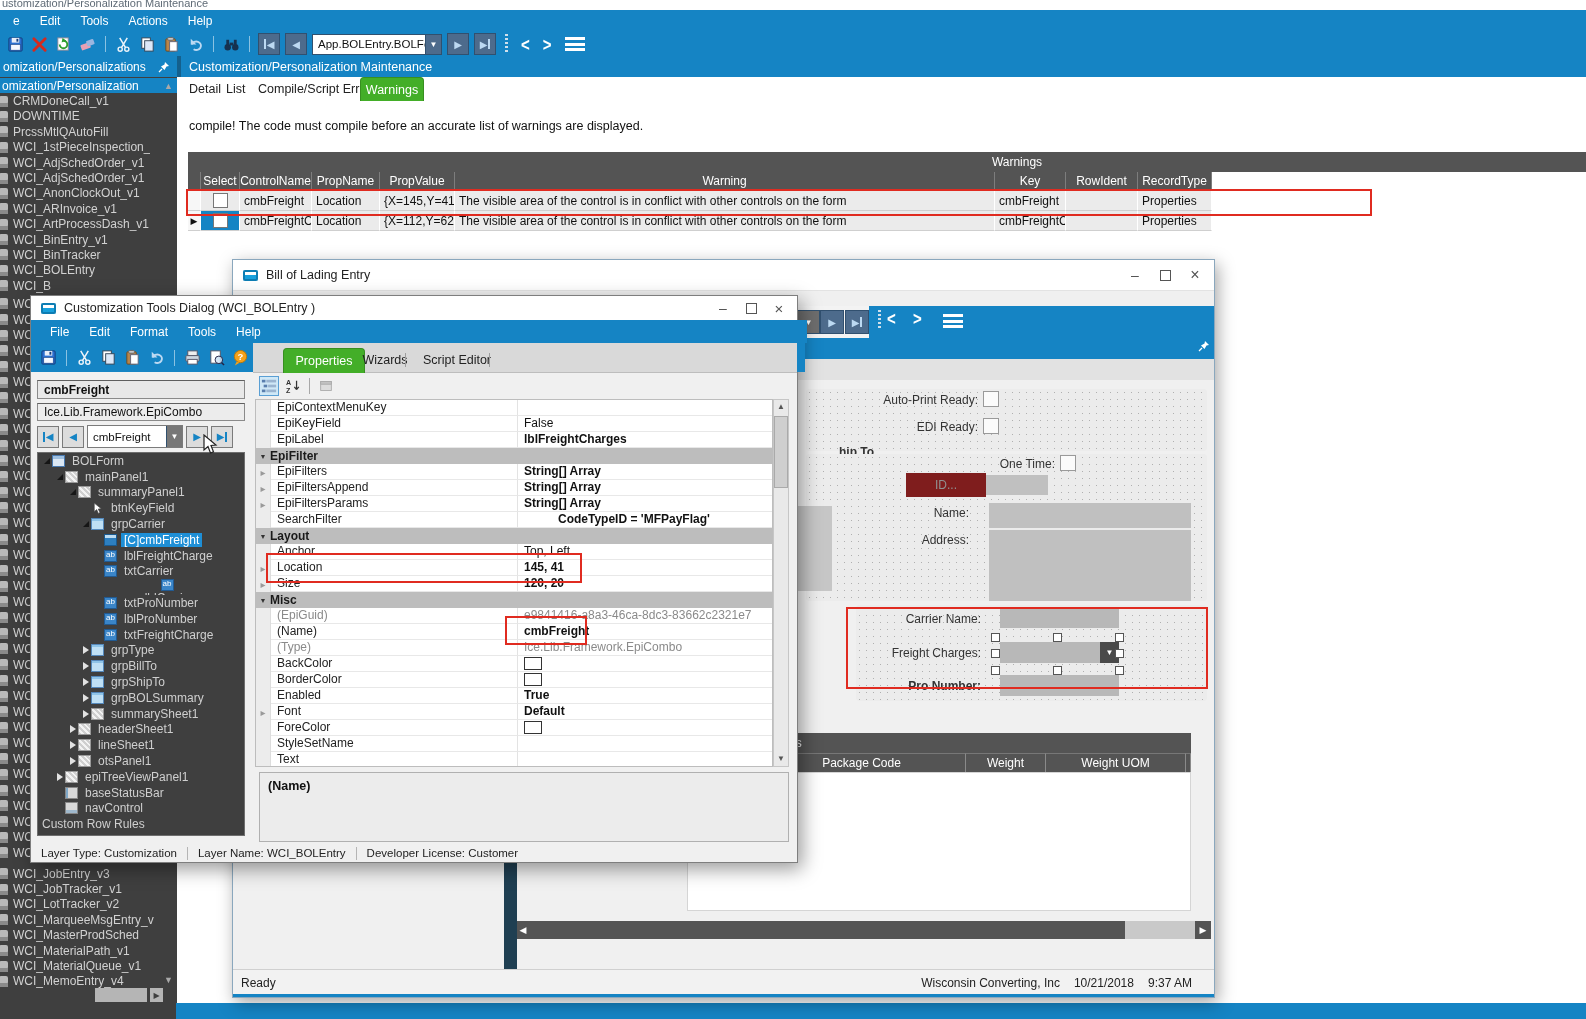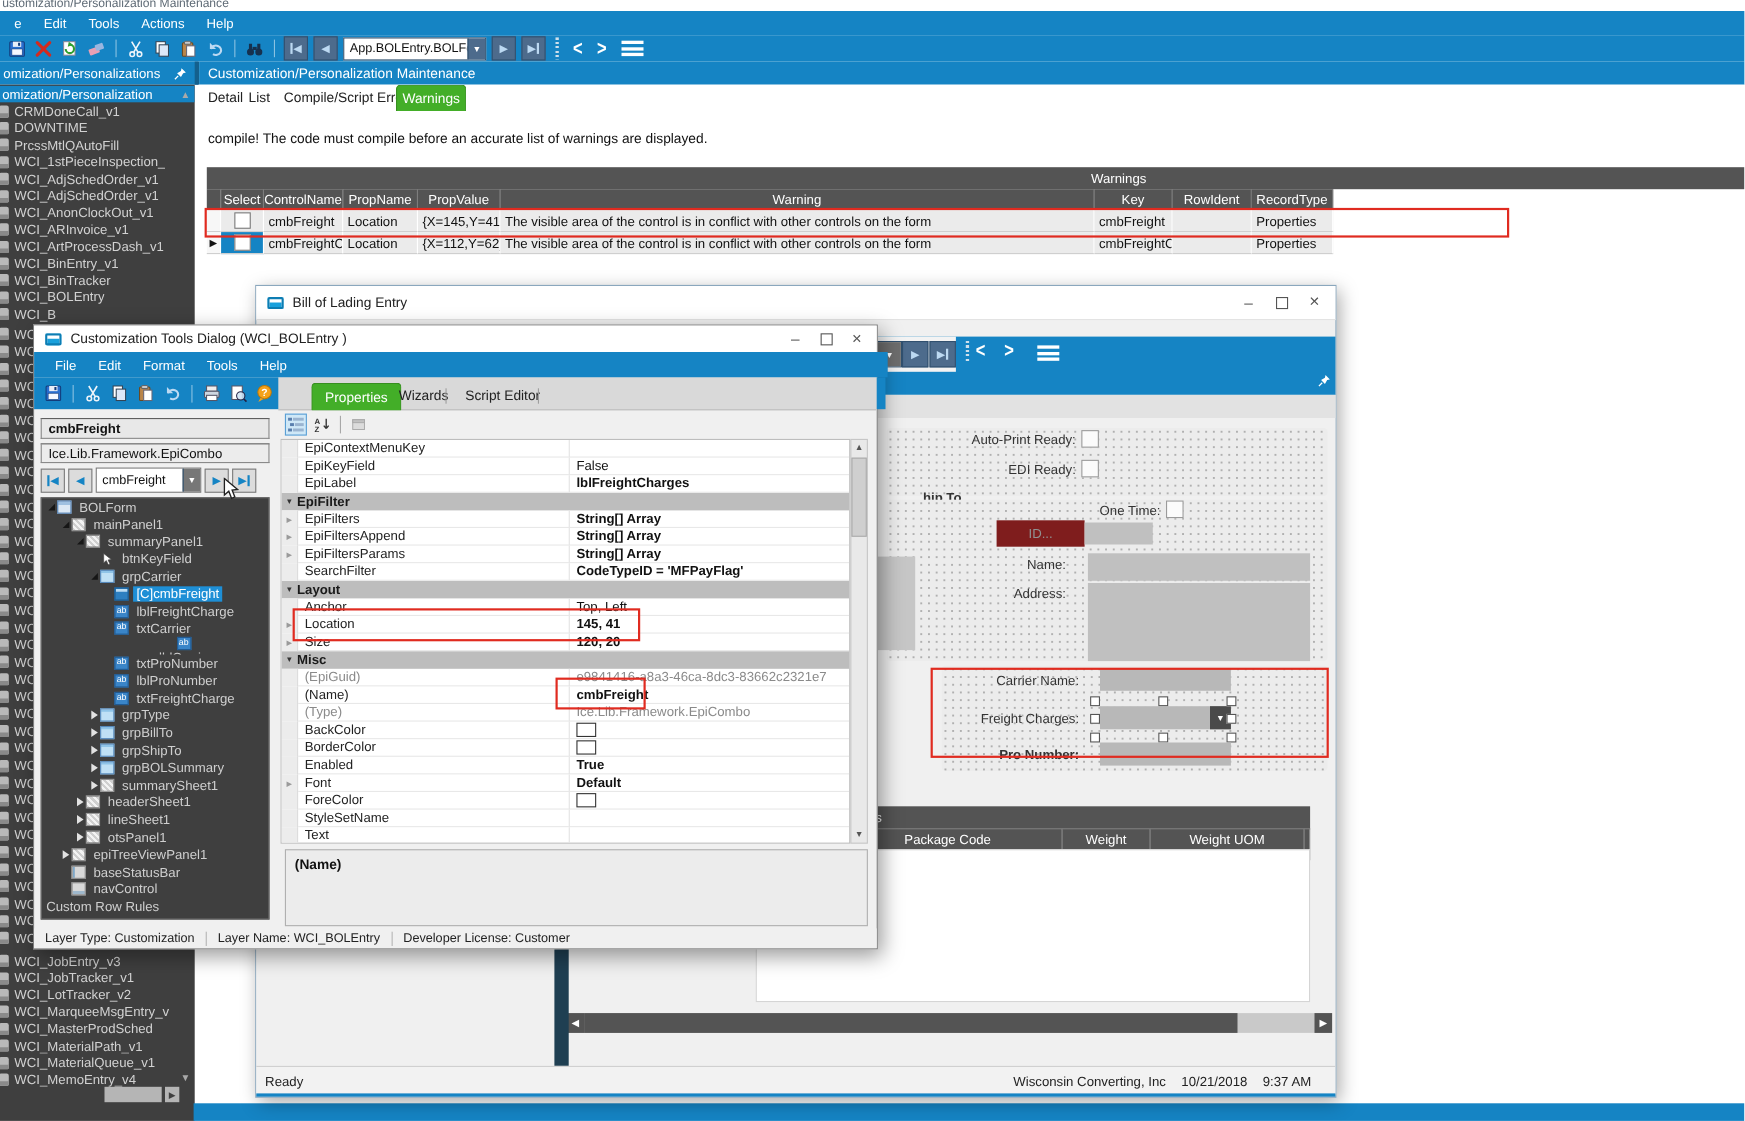--- a/index.html
+++ b/index.html
@@ -1015,21 +1015,21 @@
           <div class="strip" style="font-size: 10px; color: rgb(154, 154, 154);">▸</div>
           <div class="pname">EpiFiltersParams</div>
           <div class="pval b">
             <div style="display: inline;">String[] Array</div>
           </div>
         </div>
         <div class="prow">
           <div class="strip"></div>
           <div class="pname">SearchFilter</div>
           <div class="pval b">
-            <div style="display: inline;">CodeTypeID = 'MFPayFlag'</div>
+            <div style="display: inline; margin-left: 34px;">CodeTypeID = 'MFPayFlag'</div>
           </div>
         </div>
         <div class="pcat">
           <div class="strip" style="font-size: 7px;">▼</div>
           <div class="pname">Layout</div>
         </div>
         <div class="prow">
           <div class="strip"></div>
           <div class="pname">Anchor</div>
           <div class="pval">

